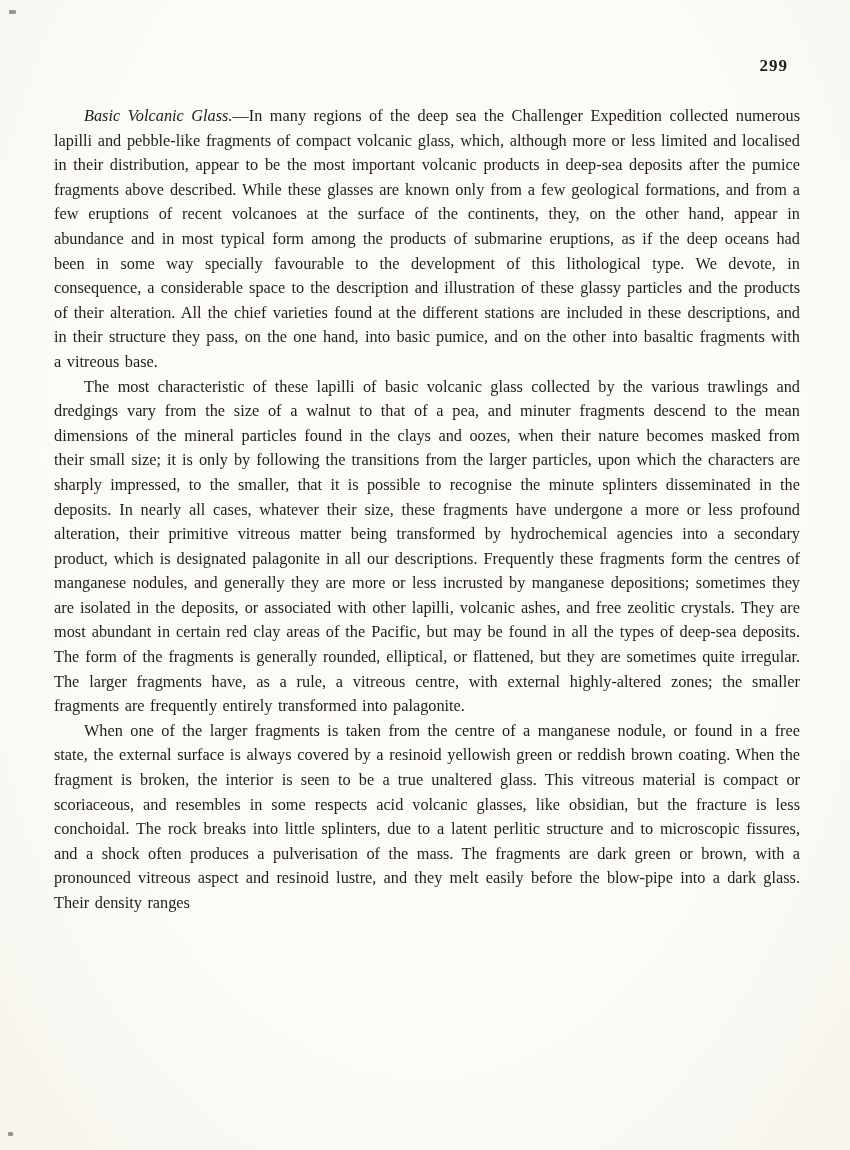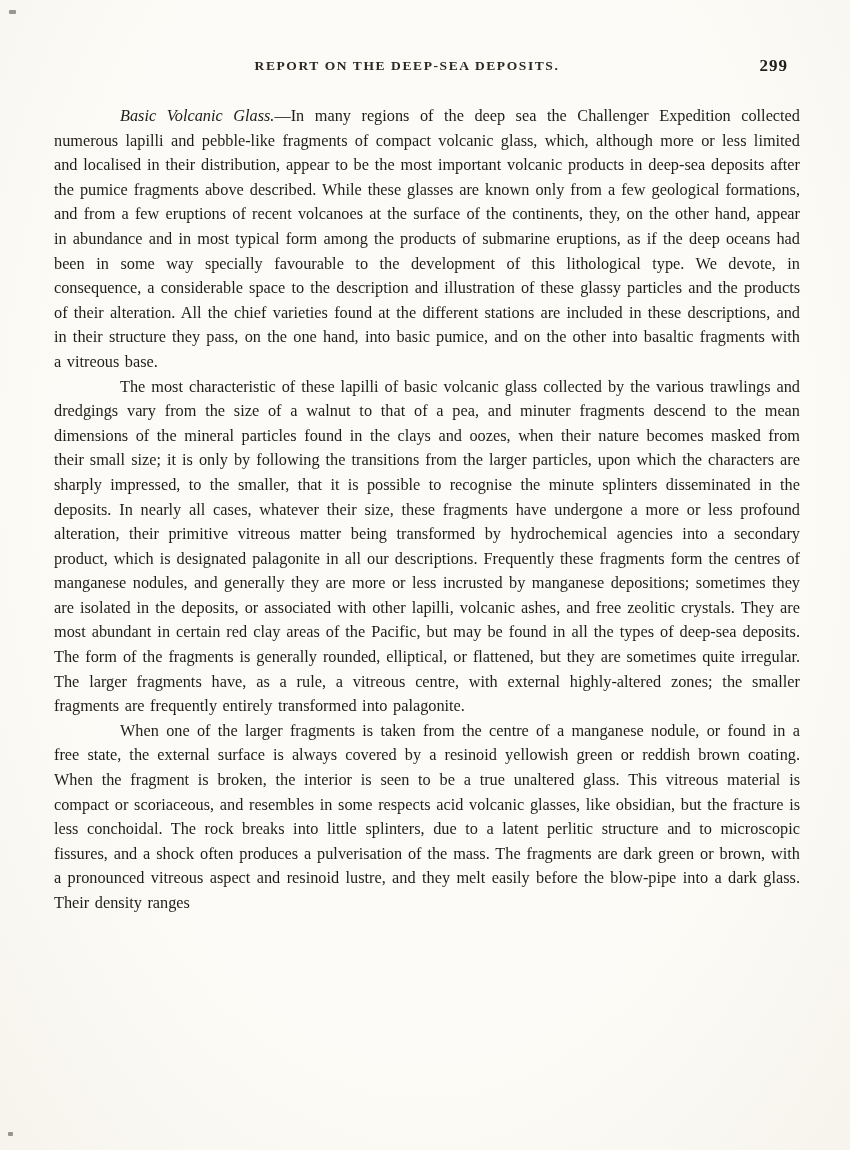--- a/index.html
+++ b/index.html
@@ -53,32 +53,31 @@
     color: #232019;
   }
   .body-text {
     font-size: 16.3px;
     line-height: 24.6px;
     text-align: justify;
     word-spacing: 1.5px;
     color: #201d18;
   }
   .para { text-indent: 30px; }
-  .lead-italic { font-style: italic; margin-left: 36px; }
+  .lead-italic { font-style: italic; }
 </style>
 </head>
 <body>
 
 <div class="page">
 
   <div class="scan-speck speck-tl"></div>
   <div class="scan-speck speck-bl"></div>
 
   <div class="header">
-    <span class="running-title">REPORT ON THE DEEP-SEA DEPOSITS.</span>
     <span class="page-number">299</span>
   </div>
 
   <div class="body-text">
     <p class="para"><span class="lead-italic">Basic Volcanic Glass.</span><span>—In many regions of the deep sea the Challenger Expedition collected numerous lapilli and pebble-like fragments of compact volcanic glass, which, although more or less limited and localised in their distribution, appear to be the most important volcanic products in deep-sea deposits after the pumice fragments above described.  While these glasses are known only from a few geological formations, and from a few eruptions of recent volcanoes at the surface of the continents, they, on the other hand, appear in abundance and in most typical form among the products of submarine eruptions, as if the deep oceans had been in some way specially favourable to the development of this lithological type.  We devote, in consequence, a considerable space to the description and illustration of these glassy particles and the products of their alteration.  All the chief varieties found at the different stations are included in these descriptions, and in their structure they pass, on the one hand, into basic pumice, and on the other into basaltic fragments with a vitreous base.</span></p>
 
     <p class="para"><span class="lead-italic"></span><span>The most characteristic of these lapilli of basic volcanic glass collected by the various trawlings and dredgings vary from the size of a walnut to that of a pea, and minuter fragments descend to the mean dimensions of the mineral particles found in the clays and oozes, when their nature becomes masked from their small size; it is only by following the transitions from the larger particles, upon which the characters are sharply impressed, to the smaller, that it is possible to recognise the minute splinters disseminated in the deposits.  In nearly all cases, whatever their size, these fragments have undergone a more or less profound alteration, their primitive vitreous matter being transformed by hydrochemical agencies into a secondary product, which is designated palagonite in all our descriptions.  Frequently these fragments form the centres of manganese nodules, and generally they are more or less incrusted by manganese depositions; sometimes they are isolated in the deposits, or associated with other lapilli, volcanic ashes, and free zeolitic crystals.  They are most abundant in certain red clay areas of the Pacific, but may be found in all the types of deep-sea deposits.  The form of the fragments is generally rounded, elliptical, or flattened, but they are sometimes quite irregular.  The larger fragments have, as a rule, a vitreous centre, with external highly-altered zones; the smaller fragments are frequently entirely transformed into palagonite.</span></p>
 
     <p class="para"><span class="lead-italic"></span><span>When one of the larger fragments is taken from the centre of a manganese nodule, or found in a free state, the external surface is always covered by a resinoid yellowish green or reddish brown coating.  When the fragment is broken, the interior is seen to be a true unaltered glass.  This vitreous material is compact or scoriaceous, and resembles in some respects acid volcanic glasses, like obsidian, but the fracture is less conchoidal.  The rock breaks into little splinters, due to a latent perlitic structure and to microscopic fissures, and a shock often produces a pulverisation of the mass.  The fragments are dark green or brown, with a pronounced vitreous aspect and resinoid lustre, and they melt easily before the blow-pipe into a dark glass.  Their density ranges</span></p>
   </div>

